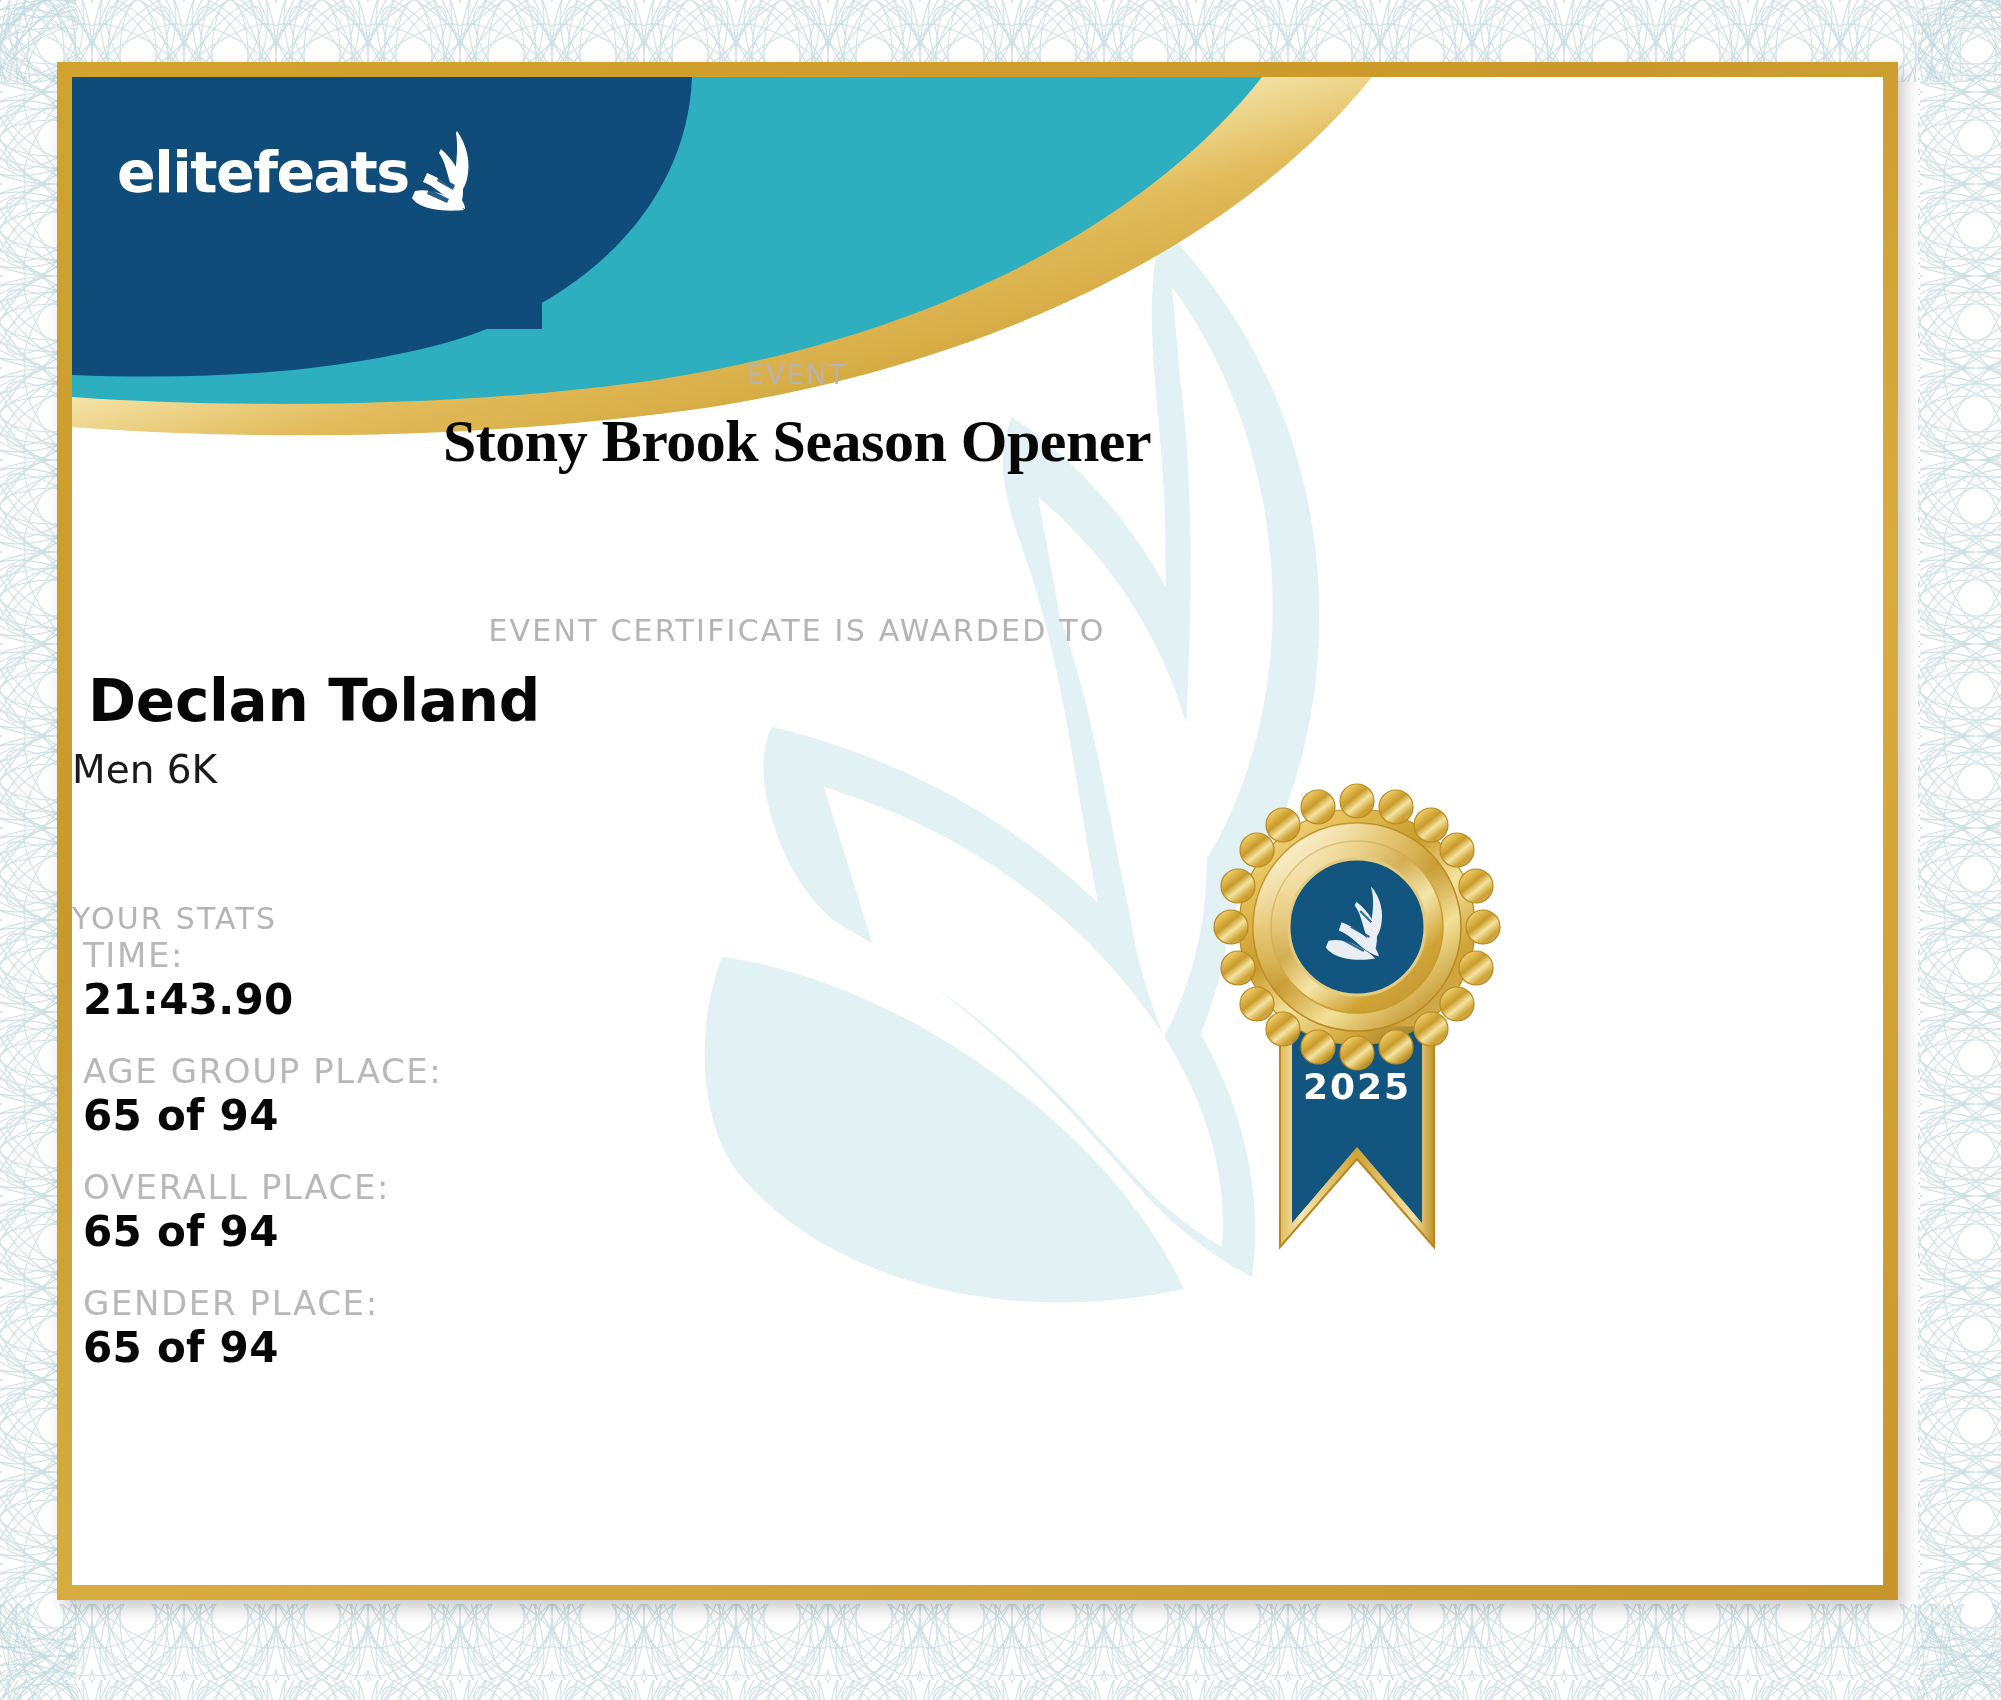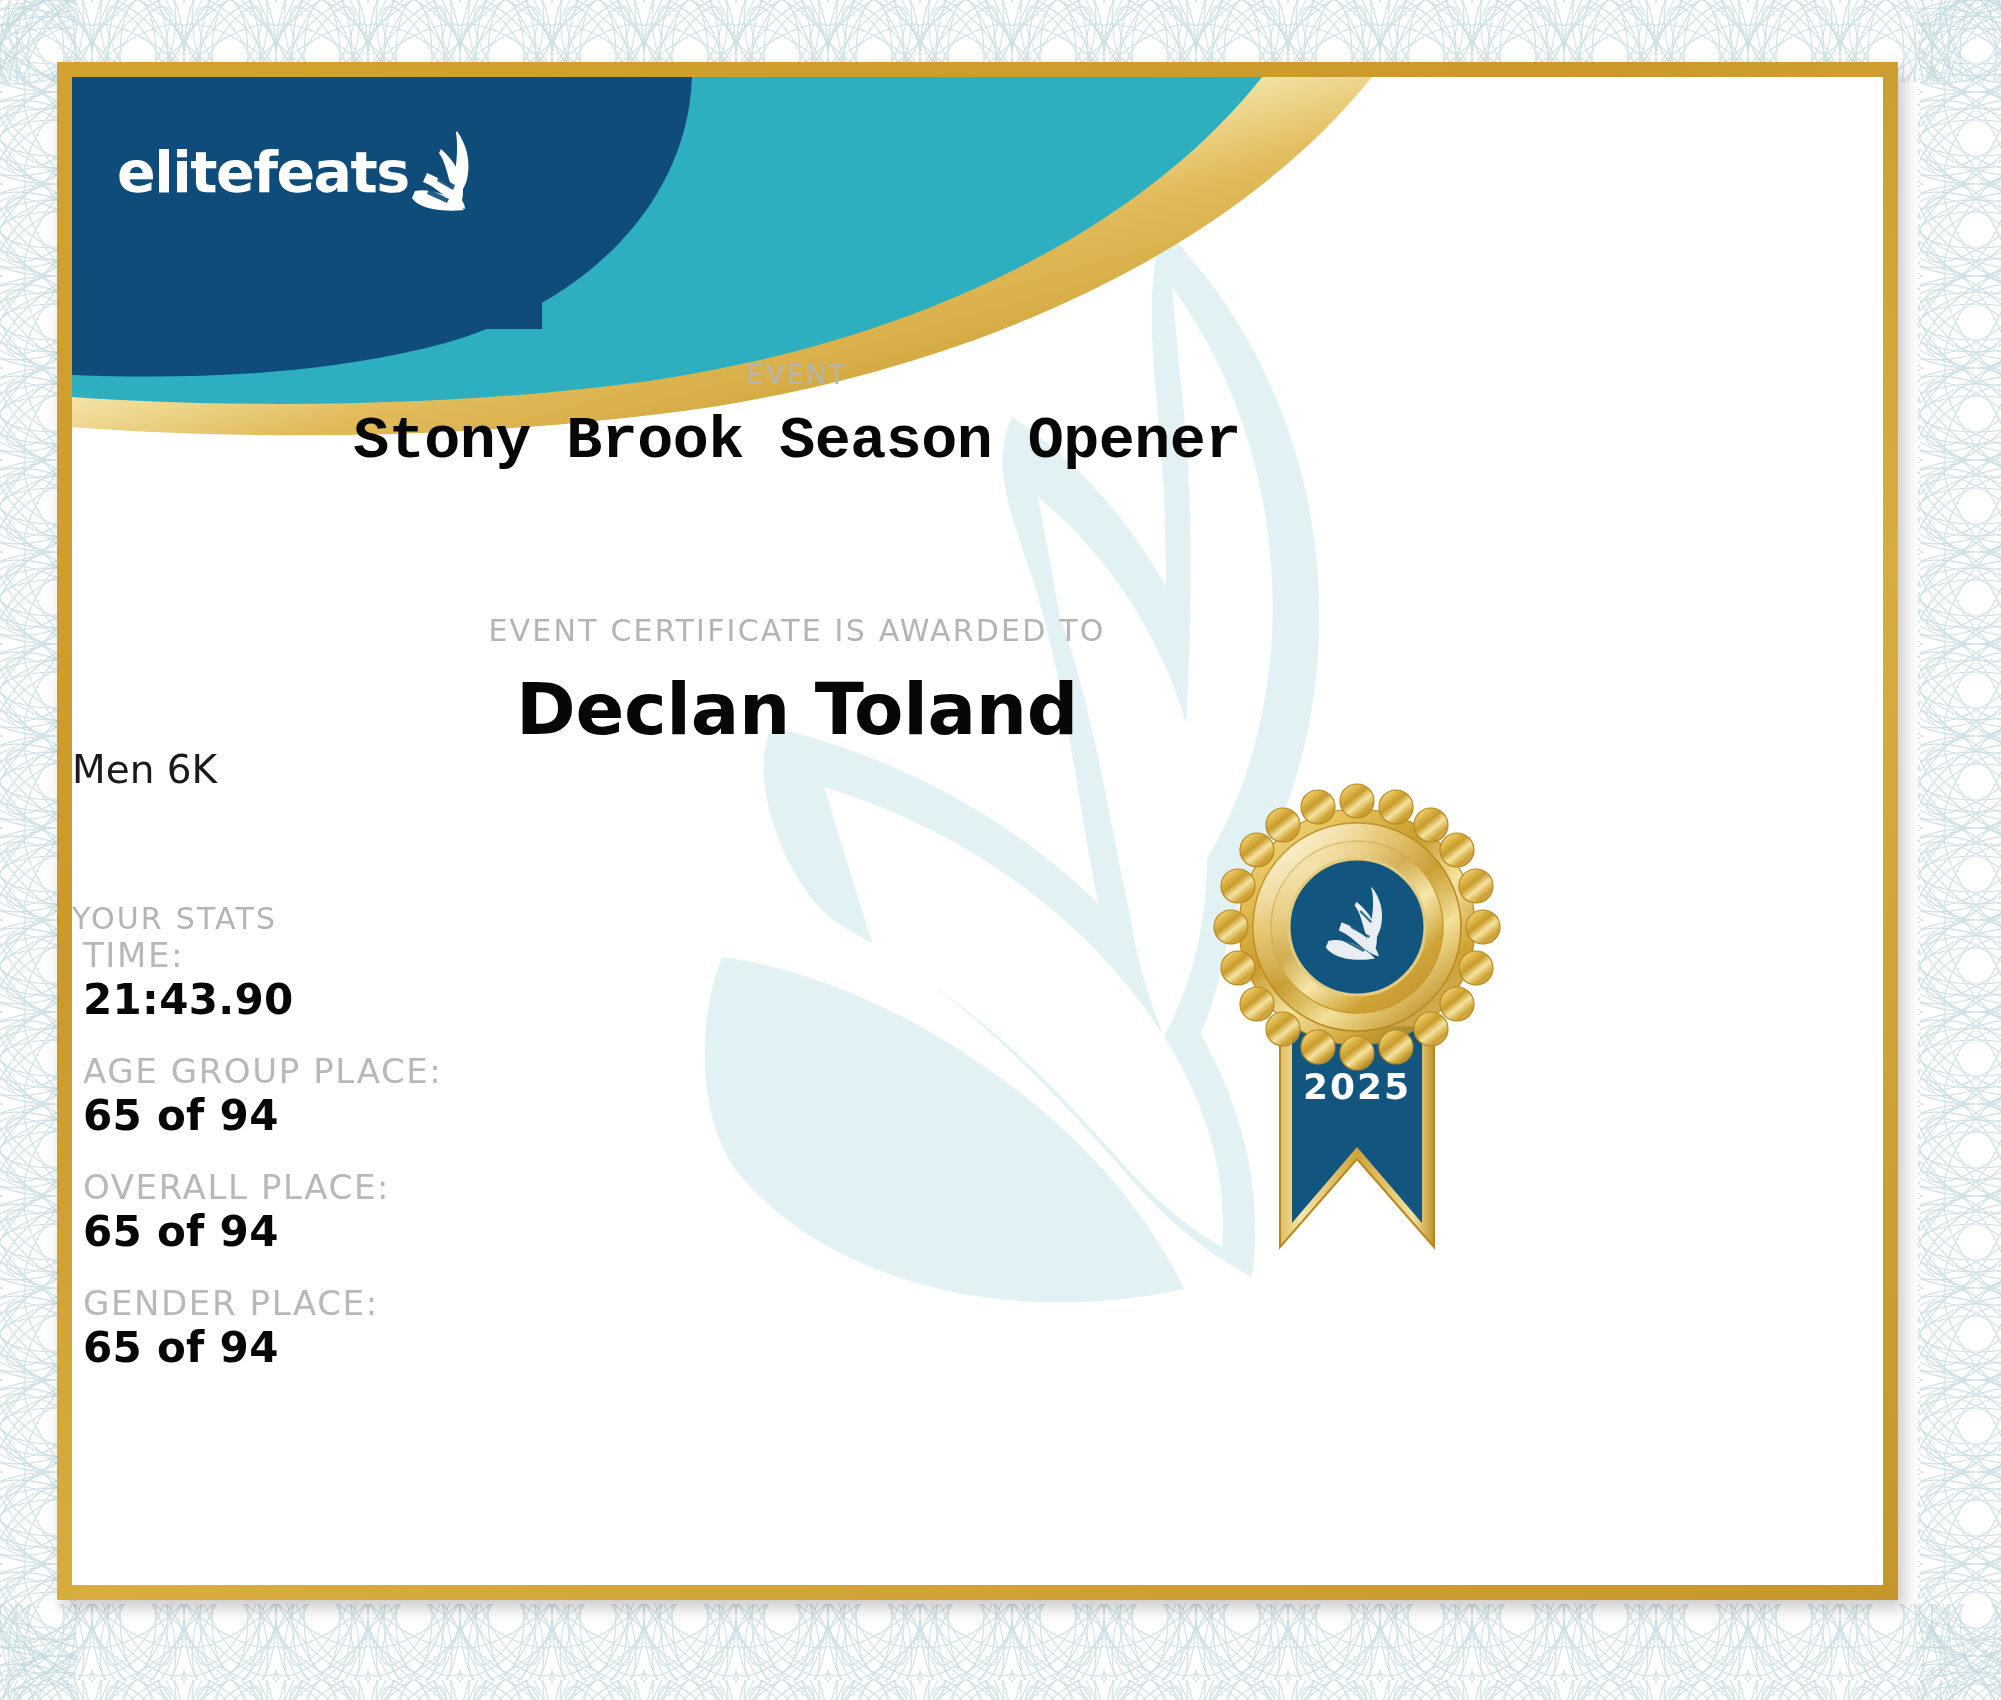--- a/index.html
+++ b/index.html
@@ -117,43 +117,42 @@
     width: 1450px;
     text-align: center;
     font-size: 27px;
   }
   .event-title {
     position: absolute;
     left: 0;
     top: 330px;
     width: 1450px;
     text-align: center;
-    font-family: Liberation Mono, monospace;
+    font-family: Liberation Serif, serif;
     font-size: 60px;
     font-weight: 700;
     color: #070707;
     letter-spacing: -0.5px;
   }
 
   .awarded-label {
     position: absolute;
     left: 0;
     top: 536px;
     width: 1450px;
     text-align: center;
     font-size: 30px;
   }
   .recipient {
     position: absolute;
-    left: 0;
+    left: 16px;
     top: 590px;
     width: 1450px;
-    text-align: center;
-    font-family: "DejaVu Sans", sans-serif;
-    font-size: 72px;
+    font-family: "DejaVu Sans", sans-serif;
+    font-size: 58px;
     font-weight: 700;
     color: #070707;
     letter-spacing: -0.3px;
   }
   .division {
     position: absolute;
     left: 0;
     top: 670px;
     width: 1450px;
     font-family: "DejaVu Sans", sans-serif;

